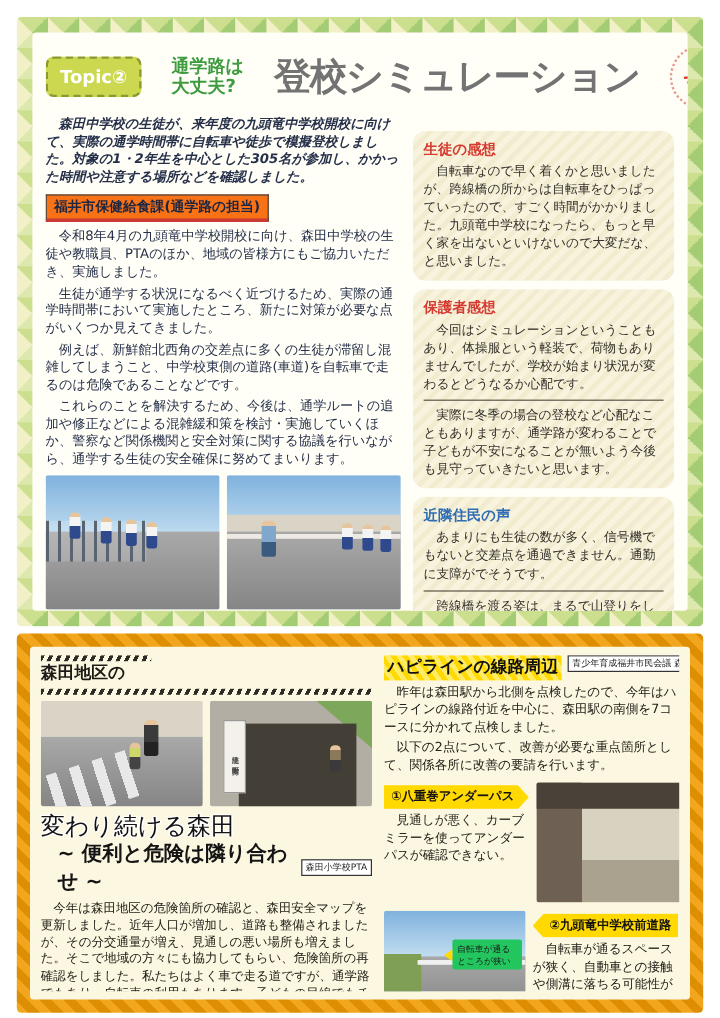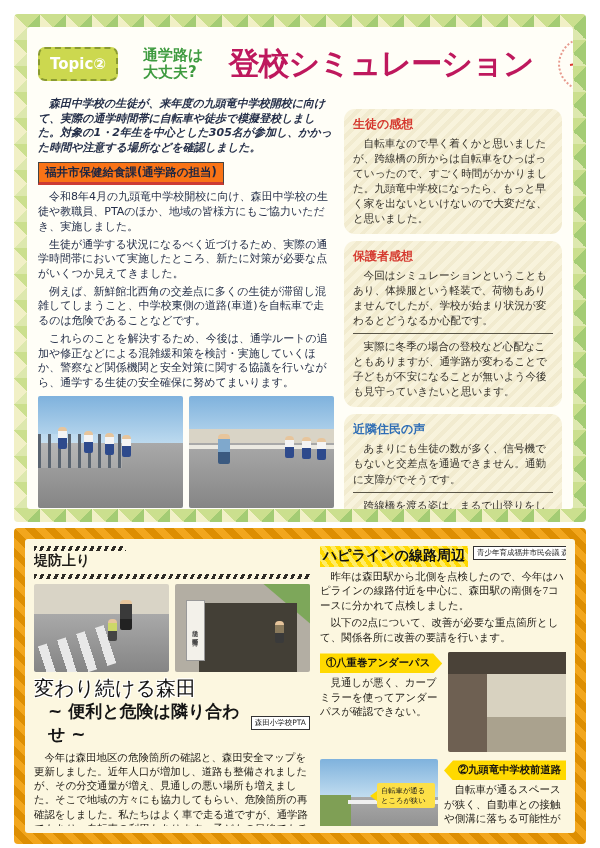--- a/index.html
+++ b/index.html
@@ -11,21 +11,21 @@
   .top-frame{position:absolute;left:14px;top:14px;width:572px;height:508px;
     padding:13px;border-radius:4px;
     background:conic-gradient(from 45deg,#a4cc74 0 25%,#dde8ae 0 50%,#f1f0c6 0 75%,#cbdf8e 0) 0 0/26px 26px;}
   .top-inner{width:100%;height:100%;background:#fffef7;border-radius:3px;
     padding:8px 11px;overflow:hidden;}
   .top-header{display:flex;align-items:center;gap:25px;height:58px;}
   .topic-badge{background:#ccd84f;color:#ffffff;font-weight:bold;font-size:15px;
     padding:6px 10px;border-radius:7px;border:2px dashed #8a9a32;white-space:nowrap;}
   .subtitle{color:#3f9b40;font-weight:bold;font-size:15px;line-height:1.15;white-space:nowrap;}
   .subtitle span{display:block;}
-  .main-title{color:#be185d;font-weight:900;font-size:31px;letter-spacing:-1px;
+  .main-title{color:#737373;font-weight:900;font-size:31px;letter-spacing:-1px;
     white-space:nowrap;flex:1;text-align:center;}
   .date-stamp{width:60px;height:56px;border:2px dotted #e79a8e;border-radius:50%;
     display:flex;flex-direction:column;align-items:center;justify-content:center;
     transform:rotate(-6deg);flex:none;background:#fffdf6;}
   .date-month{color:#d93a30;font-weight:900;font-size:14px;line-height:1.05;
     border-bottom:2px solid #d93a30;padding:0 6px 1px;}
   .date-day{color:#d93a30;font-weight:900;font-size:14px;line-height:1.2;}
 
   .top-columns{display:flex;gap:10px;margin-top:4px;height:416px;}
   .left-col{width:296px;overflow:hidden;font-size:11px;line-height:1.34;color:#26304a;}
@@ -73,21 +73,21 @@
   .divider{border:none;border-top:1px solid #5a5648;margin:5px 0;}
 
   
   .bottom-frame{position:absolute;left:14px;top:528px;width:572px;height:316px;
     padding:11px;border-radius:4px;
     background:repeating-linear-gradient(45deg,#f2a61d 0 7px,#dd8e02 7px 14px);}
   .bottom-inner{width:100%;height:100%;background:#fcf7e0;border-radius:3px;
     padding:7px 9px;overflow:hidden;}
   .bottom-columns{display:flex;gap:10px;height:100%;}
   .b-left{width:276px;overflow:hidden;}
-  .b-right{flex:1;overflow:hidden;font-family:Liberation Serif, serif;}
+  .b-right{flex:1;overflow:hidden;}
 
   .hz-stripe{height:5px;background:repeating-linear-gradient(115deg,#2e2b26 0 3px,transparent 3px 6.5px);}
   .hz-stripe.short{width:92px;margin-bottom:1px;}
   .hz-stripe.long{margin-top:1px;}
   .hazard-title-row{display:flex;align-items:flex-end;gap:2px;white-space:nowrap;}
   .title-prefix{font-weight:900;font-size:14px;color:#1d1b17;padding-bottom:3px;}
   .title-main{font-family:"DejaVu Serif","Liberation Serif",serif;font-weight:bold;
     font-size:28px;letter-spacing:2px;color:#17150f;line-height:1;}
 
   .b-photo{height:88px;}
@@ -107,21 +107,21 @@
   .spot-row{display:flex;gap:6px;margin-top:7px;}
   .spot-text{flex:1;}
   .spot-text p{margin:3px 0 0;}
   .spot-badge{display:inline-block;background:#ffd900;font-weight:800;font-size:10.3px;
     color:#151310;padding:3px 12px 3px 6px;white-space:nowrap;
     clip-path:polygon(0 0,calc(100% - 9px) 0,100% 50%,calc(100% - 9px) 100%,0 100%);}
   .spot-badge.arrow-left{padding:3px 6px 3px 14px;
     clip-path:polygon(9px 0,100% 0,100% 100%,9px 100%,0 50%);}
   .spot1-photo{width:148px;height:100px;flex:none;}
   .spot2-photo{width:118px;height:84px;flex:none;}
-  .note{position:absolute;right:3px;top:24px;width:58px;background:#fde047;color:#1a1a1a;
+  .note{position:absolute;right:3px;top:24px;width:58px;background:#22c55e;color:#1a1a1a;
     font-size:7.3px;line-height:1.3;padding:3px 3px 3px 4px;border-radius:2px;}
   .note::before{content:"";position:absolute;left:-7px;top:50%;margin-top:-5px;
     border-top:5px solid transparent;border-bottom:5px solid transparent;border-right:7px solid #ffd900;}
 </style>
 </head>
 <body>
 
 <div class="top-frame">
   <div class="top-inner">
 
@@ -196,21 +196,21 @@
 </div>
 
 <div class="bottom-frame">
   <div class="bottom-inner">
     <div class="bottom-columns">
 
       <div class="b-left">
         <div>
           <div class="hz-stripe short"></div>
           <div class="hazard-title-row">
-            <span class="title-prefix">堤防上り</span>
+            <span class="title-prefix">森田地区の</span>
           </div>
           <div class="hz-stripe long"></div>
         </div>
 
         <div class="photo-row">
           <div class="photo b-photo">
             <div class="bldg" style="top:0;height:34%;"></div>
             <div class="road" style="height:66%;"></div>
             <div class="cross"></div>
             <span class="fig big" style="left:64%;top:18%;background:linear-gradient(#e7c59c 0 14%,#3a3a3a 14% 62%,#222 62%);"></span>

